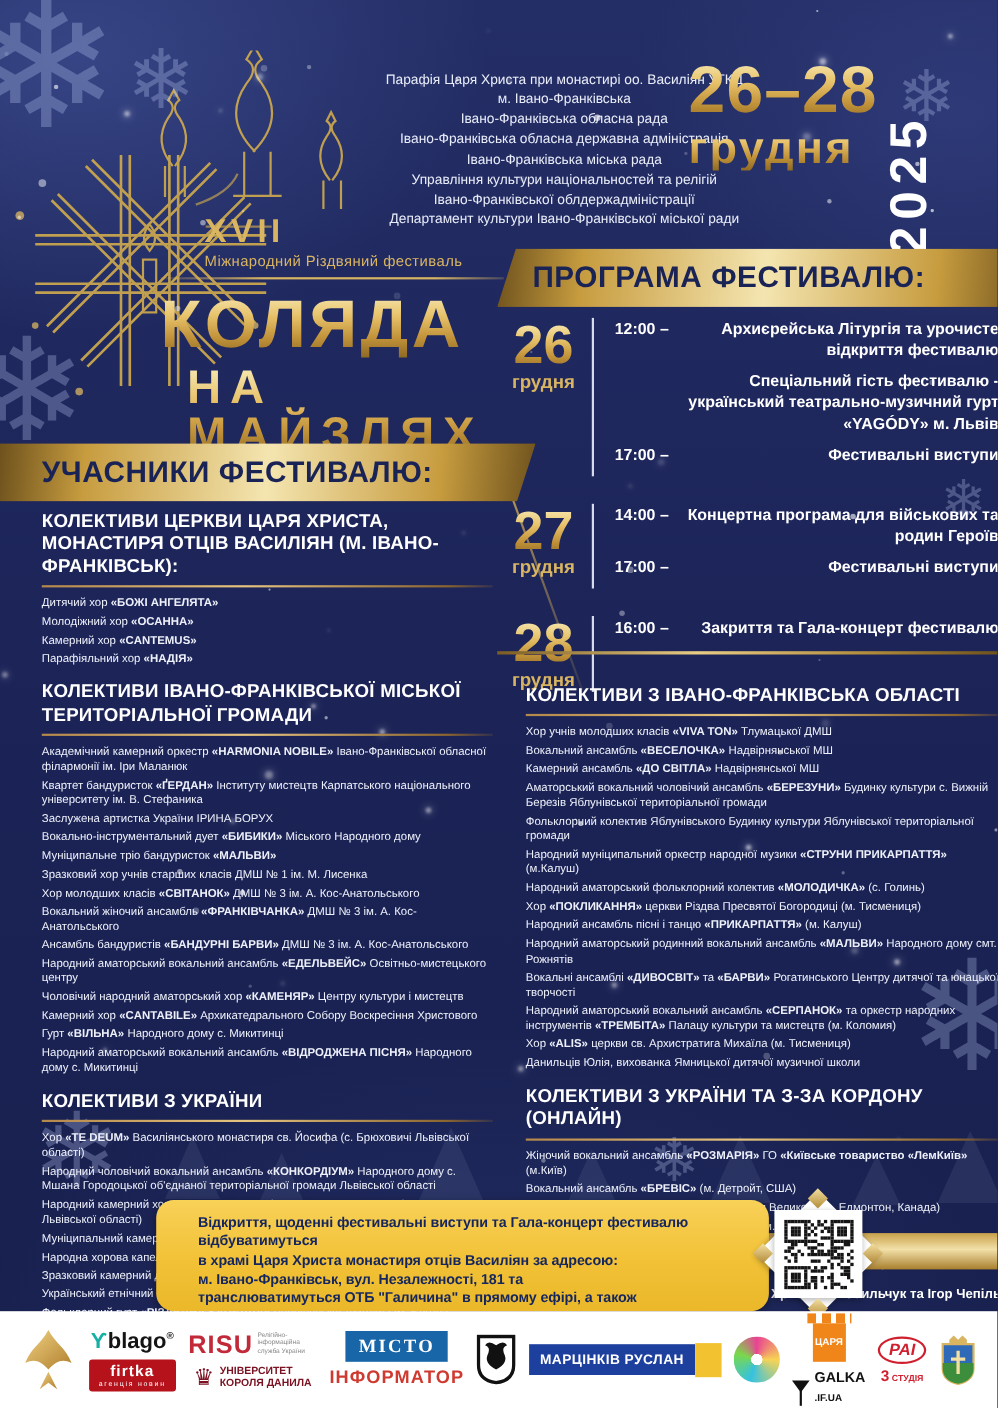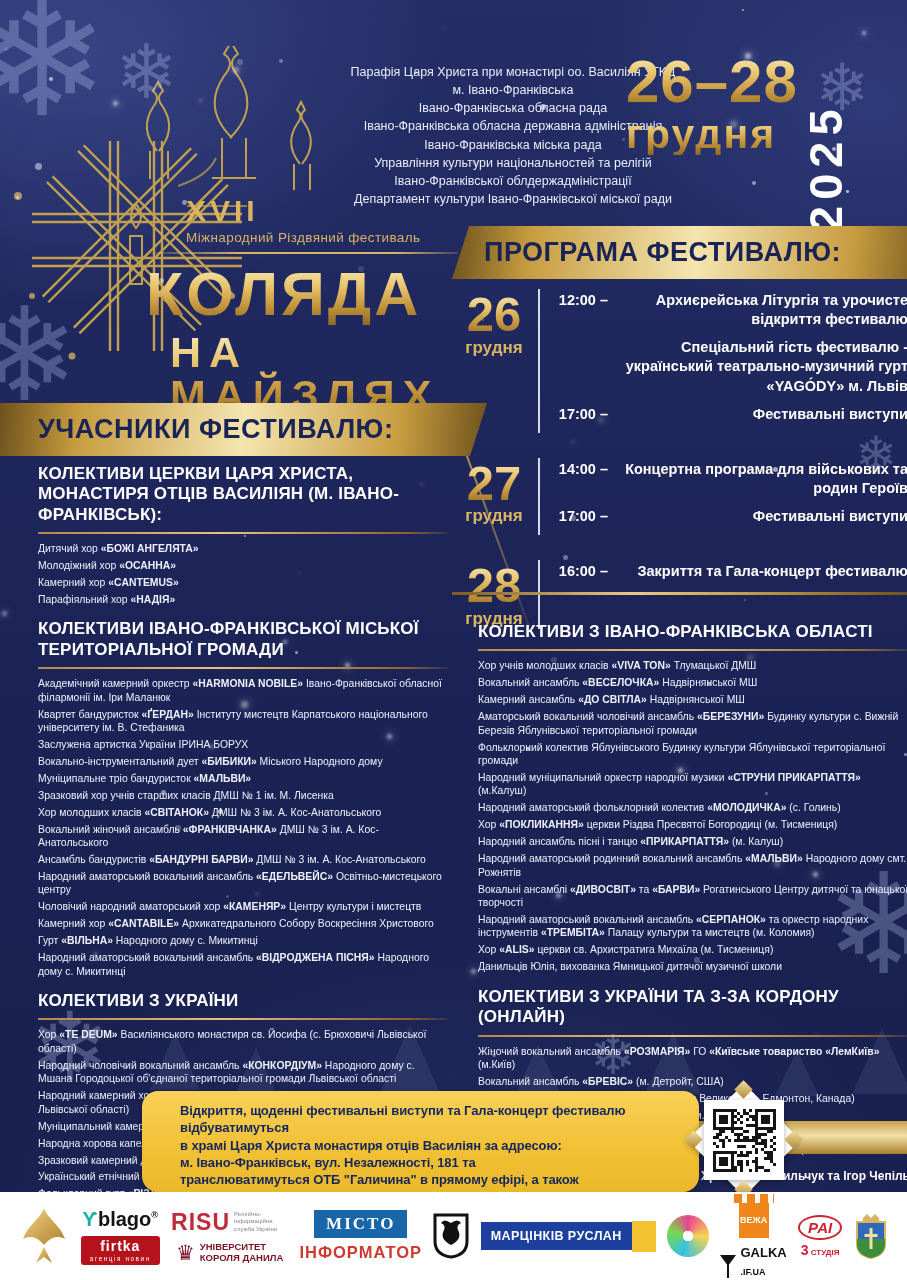--- a/index.html
+++ b/index.html
@@ -916,21 +916,21 @@
       <path d="M18,10 q7,-5 10,0 q-5,2 -3,7 q5,9 -7,15 q-12,-6 -7,-15 q2,-5 -3,-7 q3,-5 10,0 z" fill="#111"></path>
     </svg>
     <div class="lg-mar">
       <div class="mar-name">МАРЦІНКІВ РУСЛАН</div>
       <div class="mar-sq"></div>
     </div>
     <div class="lg-flower"></div>
     <div class="lg-col">
       <div class="lg-vezha">
         <div class="vezha-teeth"></div>
-        <div class="vezha-body">ВЕЖА</div>
+        <div class="vezha-body">ЦАРЯ</div>
       </div>
       <div class="lg-galka">
         <span class="galka-glass"></span>
         <span><span class="galka-t">GALKA</span><br><span class="galka-s">.IF.UA</span></span>
       </div>
     </div>
     <div class="lg-rai">
       <span class="rai-t">РАІ</span>
       <div class="rai-s"><b>3</b> <span>СТУДІЯ</span></div>
     </div>

